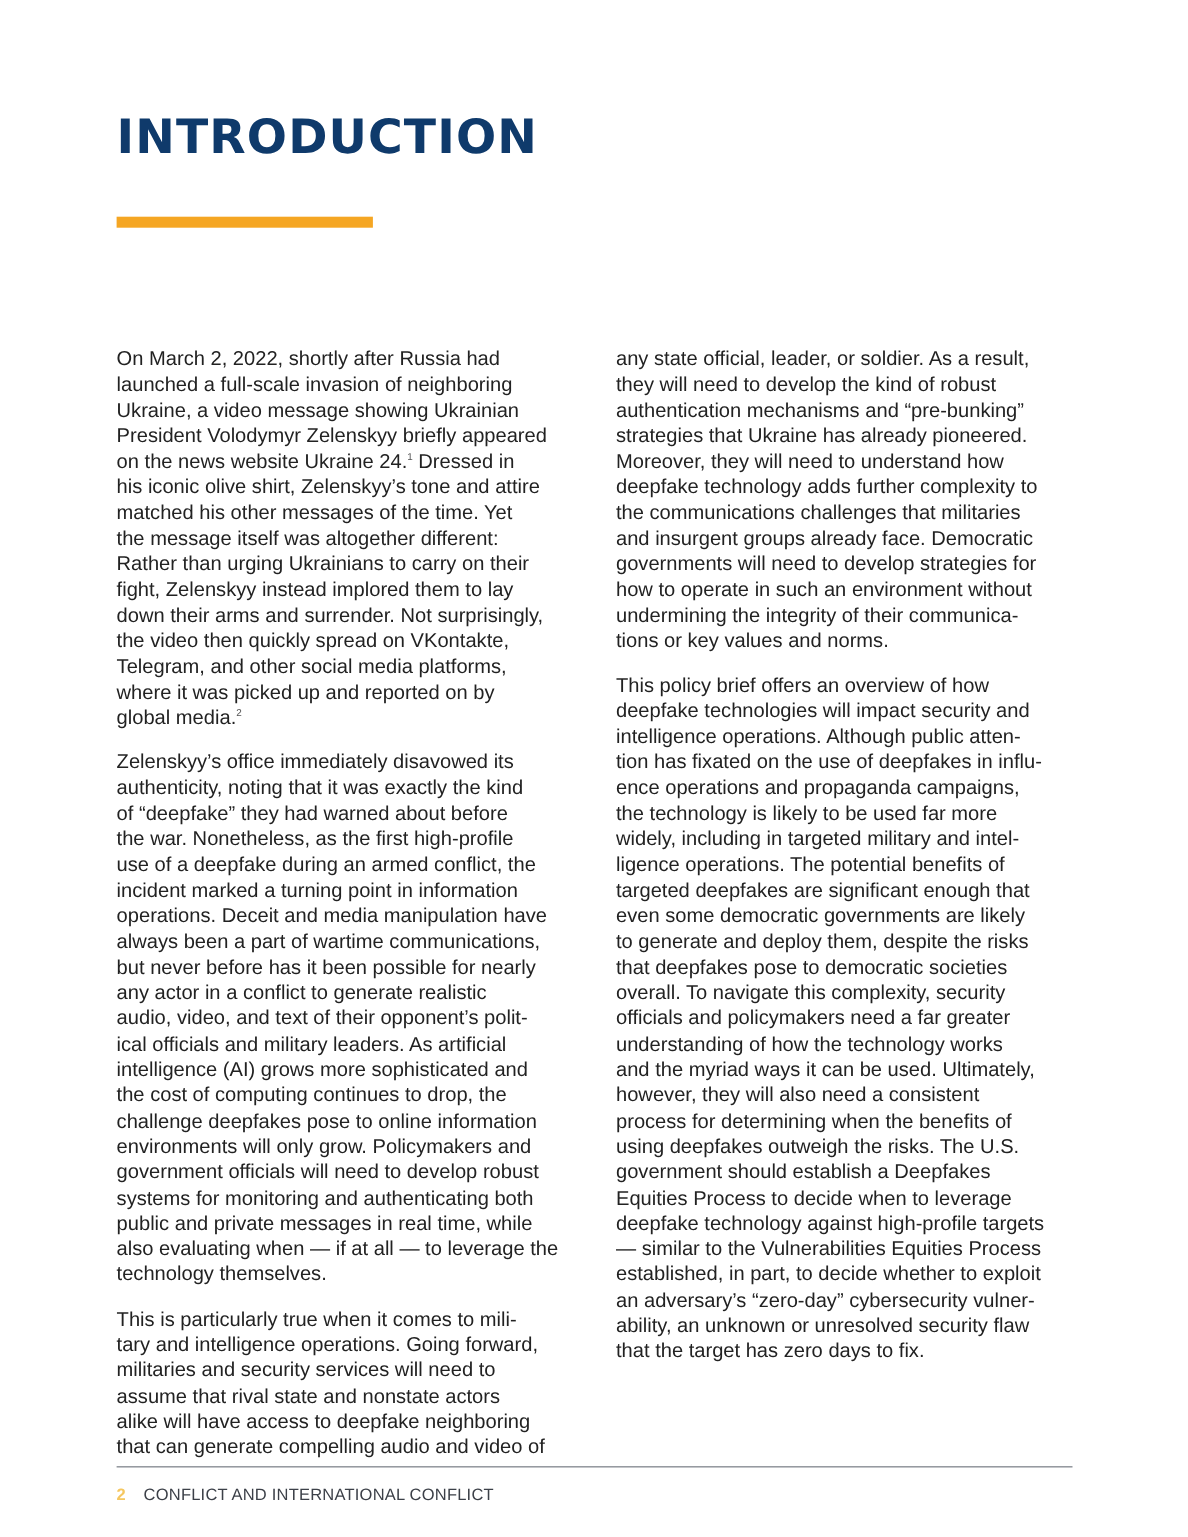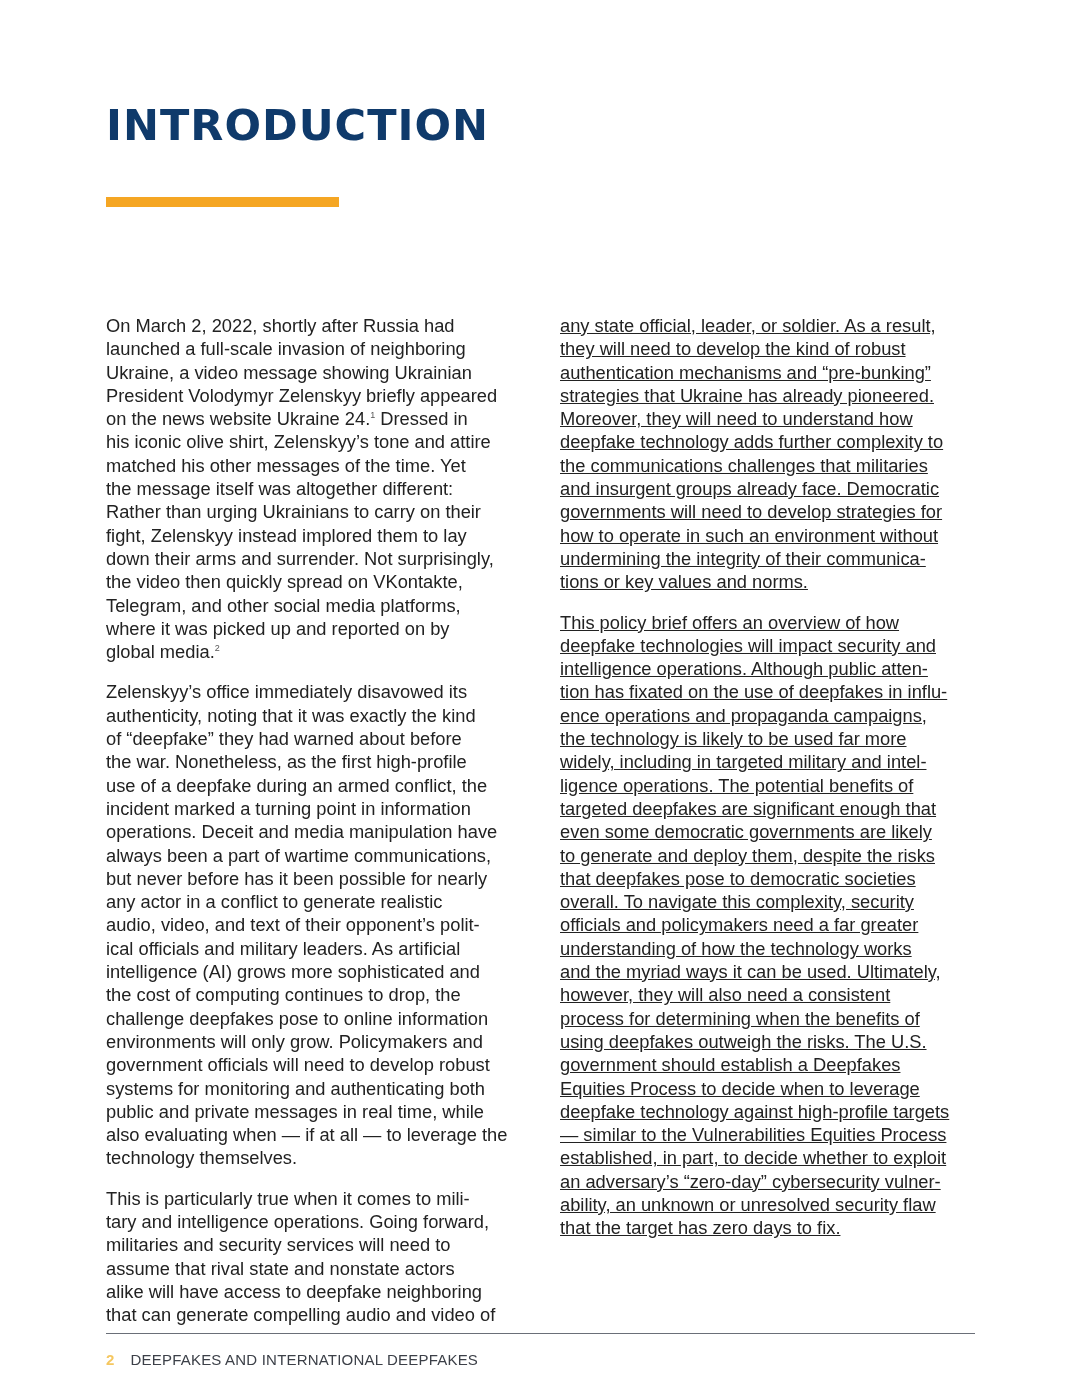--- a/index.html
+++ b/index.html
@@ -16,21 +16,21 @@
   }
   .accent-bar {
     position: absolute; left: 106px; top: 197px;
     width: 233px; height: 10px; background: #f5a623;
   }
   .col {
     position: absolute; top: 274px; width: 420px;
     font-size: 18.3px; line-height: 23.3px; color: #222; margin-top: 40px;
   }
   .col-left { left: 106px; }
-  .col-right { left: 560px; text-decoration: underline; }
+  .col-right { left: 560px; }
   .col p { margin: 0 0 17px 0; white-space: pre-line; }
   .col sup { font-size: 9px; vertical-align: super; line-height: 0; color: #555; }
   .footer-rule {
     position: absolute; left: 106px; top: 1333px; width: 869px; height: 1px;
     background: #6a6f78;
   }
   .footer {
     position: absolute; left: 106px; top: 1351px;
     font-size: 15px; color: #3c4048; letter-spacing: 0.2px;
     display: flex; gap: 16px; align-items: center;
@@ -126,14 +126,14 @@
 — similar to the Vulnerabilities Equities Process
 established, in part, to decide whether to exploit
 an adversary’s “zero-day” cybersecurity vulner-
 ability, an unknown or unresolved security flaw
 that the target has zero days to fix.</p>
 </div>
 
 <div class="footer-rule"></div>
 <div class="footer">
   <span class="page-num">2</span>
-  <span>DEEPFAKES AND INTERNATIONAL DEEPFAKES</span>
+  <span>CONFLICT AND INTERNATIONAL CONFLICT</span>
 </div>
 
 </body></html>

